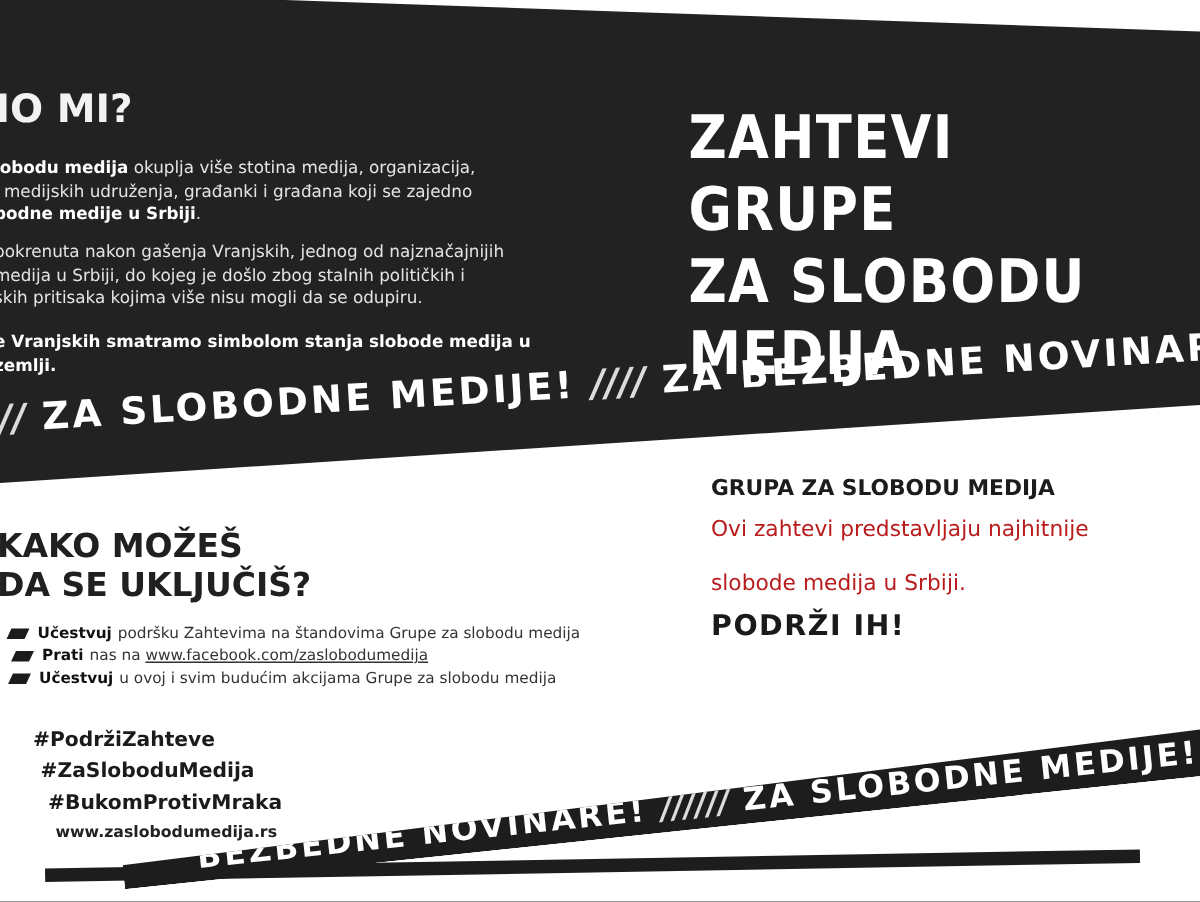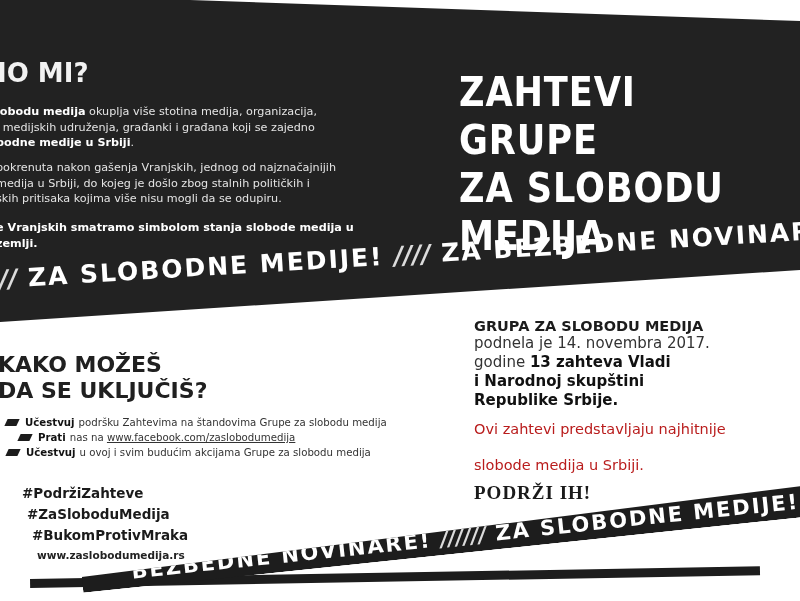--- a/index.html
+++ b/index.html
@@ -44,21 +44,21 @@
     .how-item b { color: #111; margin-right: 4px; }
     .bullet { display: inline-block; width: 12px; height: 7px; background: #1c1c1c; transform: skewX(-25deg); margin-right: 7px; }
     .how-item a { color: #333; text-decoration: underline; }
     .hashtag { font-weight: bold; color: #1b1b1b; font-size: 13.5px; }
     .site-link { font-weight: bold; color: #222; font-size: 10.5px; }
     .right-block { left: 474px; top: 318px; width: 320px; }
     .rb-head { font-weight: bold; font-size: 14.5px; color: #1c1c1c; margin: 0; }
     .rb-text { font-size: 15px; color: #333; line-height: 19px; margin: 0; }
     .rb-text b { color: #111; }
     .rb-para { font-size: 14.5px; color: #b91c1c; line-height: 18px; margin: 10px 0 0 0; }
-    .rb-cta { font-weight: bold; font-size: 19px; color: #1a1a1a; margin: 8px 0 0 0; letter-spacing: 1px; font-family: Liberation Serif, serif; }
+    .rb-cta { font-weight: bold; font-size: 19px; color: #1a1a1a; margin: 8px 0 0 0; letter-spacing: 1px; }
     .strip2 {
       left: 80px; top: 561px; width: 720px; height: 32px; font-size: 21px; line-height: 32px;
       transform: rotate(-6deg); transform-origin: left top; padding-left: 50px;
       clip-path: polygon(0 50%, 100% 0, 100% 100%, 0 100%);
     }
     .strip3 {
       left: 30px; top: 579px; width: 730px; height: 9px; background: #1d1d1d;
       transform: rotate(-1deg); transform-origin: left top;
     }
   </style>
@@ -103,45 +103,39 @@
   <span>KAKO MOŽEŠ</span><br>
   <span>DA SE UKLJUČIŠ?</span>
 </h2>
 
 <ul class="abs how-list">
   <li class="how-item" style="padding-left:6px;">
     <span class="bullet"></span>
     <b>Učestvuj</b>
     <span>podršku Zahtevima na štandovima Grupe za slobodu medija</span>
   </li>
-  <li class="how-item" style="padding-left:19px;">
+  <li class="how-item" style="padding-left:9px;">
     <span class="bullet"></span>
     <b>Prati</b>
     <span>nas na </span>&nbsp;<a>www.facebook.com/zaslobodumedija</a>
   </li>
   <li class="how-item" style="padding-left:7px;">
     <span class="bullet"></span>
     <b>Učestvuj</b>
     <span>u ovoj i svim budućim akcijama Grupe za slobodu medija</span>
   </li>
 </ul>
 
 <div class="abs hashtag" style="left:22px; top:485px;">#PodržiZahteve</div>
 <div class="abs hashtag" style="left:27px; top:506px;">#ZaSloboduMedija</div>
 <div class="abs hashtag" style="left:32px; top:527px;">#BukomProtivMraka</div>
 <a class="abs site-link" style="left:37px; top:549px;">www.zaslobodumedija.rs</a>
 
 <div class="abs right-block">
   <p class="rb-head">GRUPA ZA SLOBODU MEDIJA</p>
-  <p class="rb-text">
-    <span>podnela je 14. novembra 2017.</span><br>
-    <span>godine </span><b>13 zahteva Vladi</b><br>
-    <b>i Narodnoj skupštini</b><br>
-    <b>Republike Srbije.</b>
-  </p>
   <p class="rb-para">
     <span>Ovi zahtevi predstavljaju najhitnije</span><br>
     <br>
     <span>slobode medija u Srbiji.</span>
   </p>
   <p class="rb-cta">PODRŽI IH!</p>
 </div>
 
 <div class="abs strip3"></div>
 

